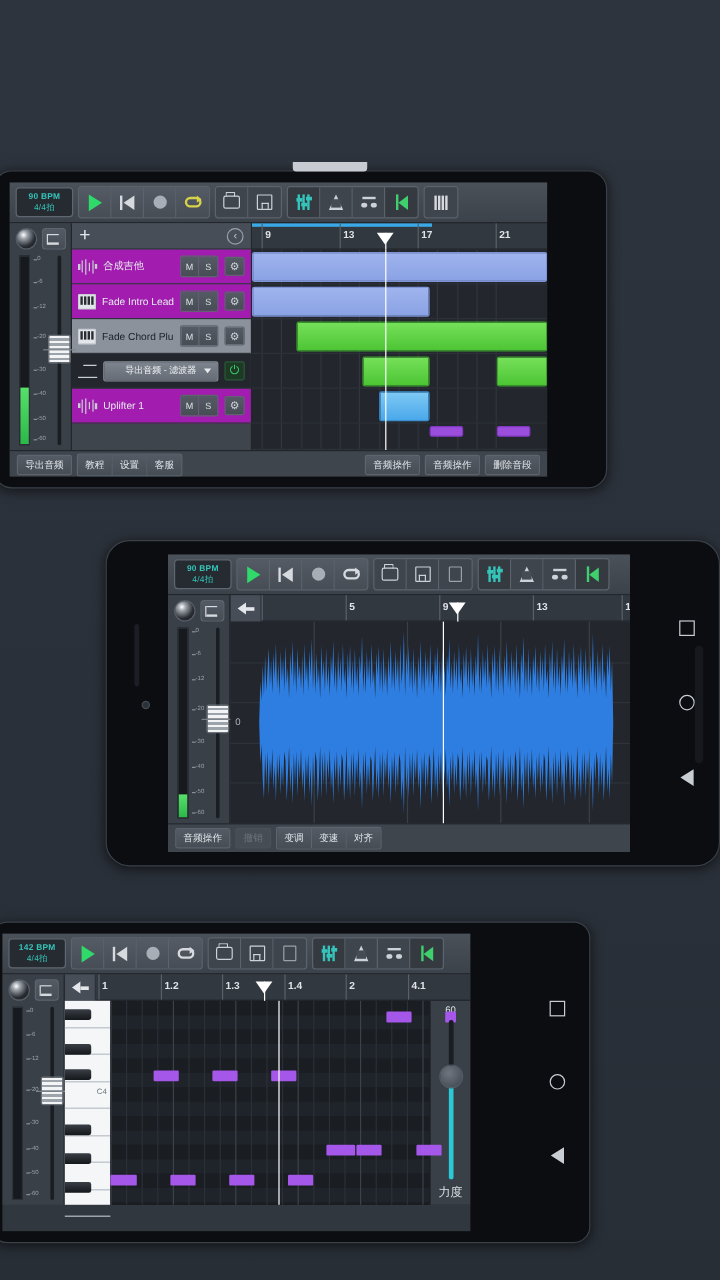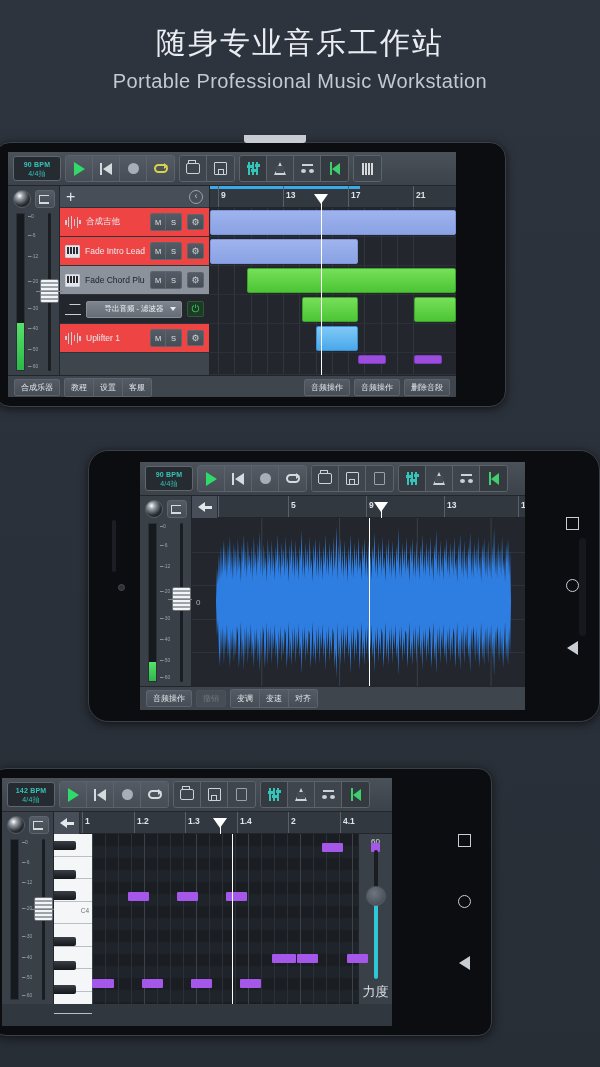--- a/index.html
+++ b/index.html
@@ -255,21 +255,21 @@
     padding: 0 6px; background: #474e57; border-bottom: 1px solid #2c3137;
   }
   .plus { color: #e3e7eb; font-size: 16px; line-height: 14px; }
   .circ-chev {
     width: 14px; height: 14px; border-radius: 50%; border: 1px solid #9aa1a9;
     color: #c3c9d1; font-size: 9px; display: flex; align-items: center;
     justify-content: center; line-height: 1;
   }
   .track {
     height: 29px; display: flex; align-items: center; gap: 5px;
-    padding: 0 5px; border-bottom: 1px solid #2f343b; background: #ef4444;
+    padding: 0 5px; border-bottom: 1px solid #2f343b; background: #a21caf;
   }
   .track.sel { background: #8b929c; }
   .track.dark { background: #23272d; }
   .tr-ico { width: 16px; height: 14px; flex: none; position: relative; }
   .wave-ico { display: flex; gap: 1.3px; align-items: center; height: 14px; }
   .wave-ico i { width: 1.6px; background: #c9ced5; display: block; }
   .pianoico {
     width: 15px; height: 13px; border: 1px solid #c9ced5; border-radius: 1px;
     display: flex; gap: 1px; padding: 1px; background: #e3e7eb;
   }
@@ -418,31 +418,27 @@
   }
   .veltrack .fill {
     position: absolute; left: 0; right: 0; bottom: 0; background: #2ec7d6;
     border-radius: 3px;
   }
   .velknob {
     position: absolute; left: -8px; width: 20px; height: 20px; border-radius: 50%;
     background: radial-gradient(circle at 40% 35%,#6e767f,#3d434b);
     border: 1px solid #535a63;
   }
-  .vellab { color: #dde1e6; font-size: 13px; font-family: Liberation Mono, monospace; }
+  .vellab { color: #dde1e6; font-size: 10px; font-family: Liberation Mono, monospace; }
 </style>
 </head>
 <body>
 
 <div class="page">
 
-  <div class="header">
-    <div class="cn">随身专业音乐工作站</div>
-    <div class="en">Portable Professional Music Workstation</div>
-  </div>
 
   <div class="phone" id="phone1">
     <div class="phone-body"></div>
     <div class="notch"></div>
     <div class="screen">
 
       <div class="toolbar">
         <div class="bpm">
           <b>90 BPM</b>
           <span>4/4拍</span>
@@ -660,21 +656,21 @@
 
             <div class="playhead" style="left:111px"></div>
           </div>
           <div class="playhead" style="left:111px;top:8px;height:14px">
             <div class="phead-tri"></div>
           </div>
         </div>
       </div>
 
       <div class="btnbar">
-        <div class="bbtn">合成乐器</div>
+        <div class="bbtn">导出音频</div>
         <div class="bgroup">
           <div class="bbtn">教程</div>
           <div class="bbtn">设置</div>
           <div class="bbtn">客服</div>
         </div>
         <div class="spacer"></div>
         <div class="bbtn">音频操作</div>
         <div class="bbtn">音频操作</div>
         <div class="bbtn">删除音段</div>
       </div>

